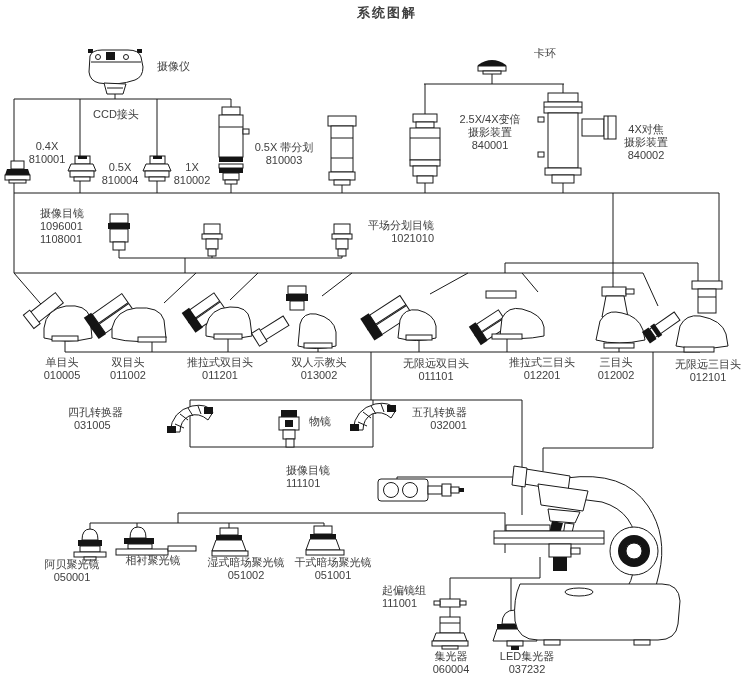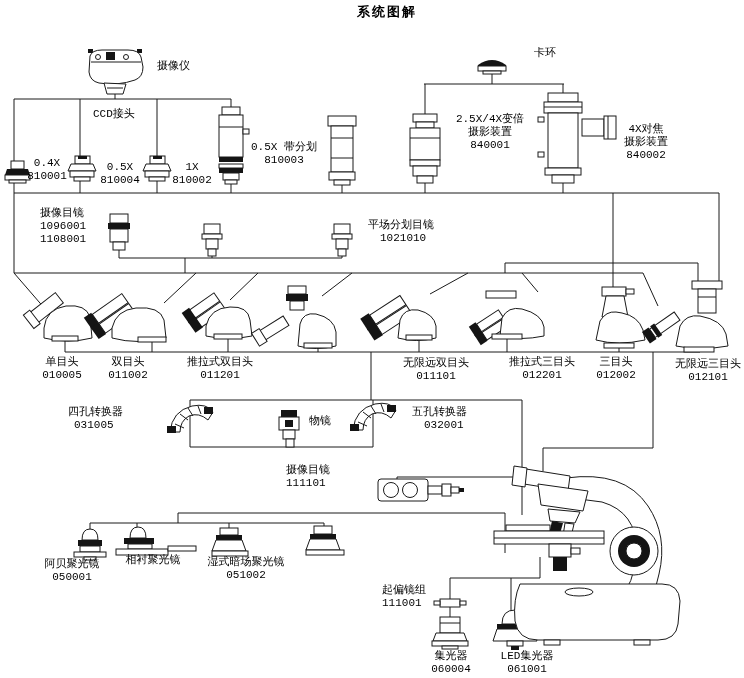--- a/index.html
+++ b/index.html
@@ -1,23 +1,23 @@
 <!DOCTYPE html>
 <html><head>
 <meta charset="utf-8">
 <style>
   html,body{margin:0;padding:0;background:#fff;}
   #stage{position:relative;width:744px;height:678px;background:#fff;overflow:hidden;
          font-family:"Liberation Sans","DejaVu Sans",sans-serif;color:#111;}
   #wires{position:absolute;left:0;top:0;}
-  .lbl{position:absolute;font-size:11px;line-height:13px;white-space:nowrap;color:#000000;font-family:Liberation Mono, monospace;}
+  .lbl{position:absolute;font-size:11px;line-height:13px;white-space:nowrap;color:#404040;}
   .c{text-align:center;}
   .ttl{font-weight:bold;font-size:13px;letter-spacing:2px;}
   .ln{display:block;}
-  .ind{padding-left:12px;}
+  .ind{padding-left:12px;text-align:right;}
   .ind6{padding-left:6px;}
   svg .s{stroke:#1a1a1a;stroke-width:1;fill:none;}
   svg .w{stroke:#1a1a1a;stroke-width:1;fill:#ffffff;}
   svg .d{fill:#141414;stroke:none;}
 </style>
 </head>
 <body>
 
 <div id="stage">
 
@@ -331,21 +331,21 @@
 <div class="lbl" style="left:157px;top:60px">
       <span class="ln">摄像仪</span>
     </div>
 <div class="lbl" style="left:93px;top:108px">
       <span class="ln">CCD接头</span>
     </div>
 <div class="lbl" style="left:534px;top:47px">
       <span class="ln">卡环</span>
     </div>
 
-<div class="lbl c" style="left:22px;top:157px;width:50px">
+<div class="lbl c" style="left:22px;top:140px;width:50px">
   <span class="ln">0.4X</span>
   <span class="ln">810001</span>
 </div>
 <div class="lbl c" style="left:96px;top:161px;width:48px">
   <span class="ln">0.5X</span>
   <span class="ln">810004</span>
 </div>
 <div class="lbl c" style="left:168px;top:161px;width:48px">
   <span class="ln">1X</span>
   <span class="ln">810002</span>
@@ -379,20 +379,24 @@
   <span class="ln">单目头</span>
   <span class="ln">010005</span>
 </div>
 <div class="lbl c" style="left:96px;top:356px;width:64px">
   <span class="ln">双目头</span>
   <span class="ln">011002</span>
 </div>
 <div class="lbl c" style="left:178px;top:356px;width:84px">
   <span class="ln">推拉式双目头</span>
   <span class="ln">011201</span>
+</div>
+<div class="lbl c" style="left:278px;top:356px;width:82px">
+  <span class="ln">双人示教头</span>
+  <span class="ln">013002</span>
 </div>
 <div class="lbl c" style="left:394px;top:357px;width:84px">
   <span class="ln">无限远双目头</span>
   <span class="ln">011101</span>
 </div>
 <div class="lbl c" style="left:500px;top:356px;width:84px">
   <span class="ln">推拉式三目头</span>
   <span class="ln">012201</span>
 </div>
 <div class="lbl c" style="left:584px;top:356px;width:64px">
@@ -424,27 +428,31 @@
   <span class="ln">阿贝聚光镜</span>
   <span class="ln">050001</span>
 </div>
 <div class="lbl c" style="left:118px;top:554px;width:70px">
   <span class="ln">相衬聚光镜</span>
 </div>
 <div class="lbl c" style="left:198px;top:556px;width:96px">
   <span class="ln">湿式暗场聚光镜</span>
   <span class="ln">051002</span>
 </div>
+<div class="lbl c" style="left:285px;top:556px;width:96px">
+  <span class="ln">干式暗场聚光镜</span>
+  <span class="ln">051001</span>
+</div>
 
 <div class="lbl" style="left:382px;top:584px">
   <span class="ln">起偏镜组</span>
   <span class="ln">111001</span>
 </div>
 <div class="lbl c" style="left:428px;top:650px;width:46px">
   <span class="ln">集光器</span>
   <span class="ln">060004</span>
 </div>
 <div class="lbl c" style="left:492px;top:650px;width:70px">
   <span class="ln">LED集光器</span>
-  <span class="ln">061001</span>
+  <span class="ln">037232</span>
 </div>
 
 </div>
 
 </body></html>

